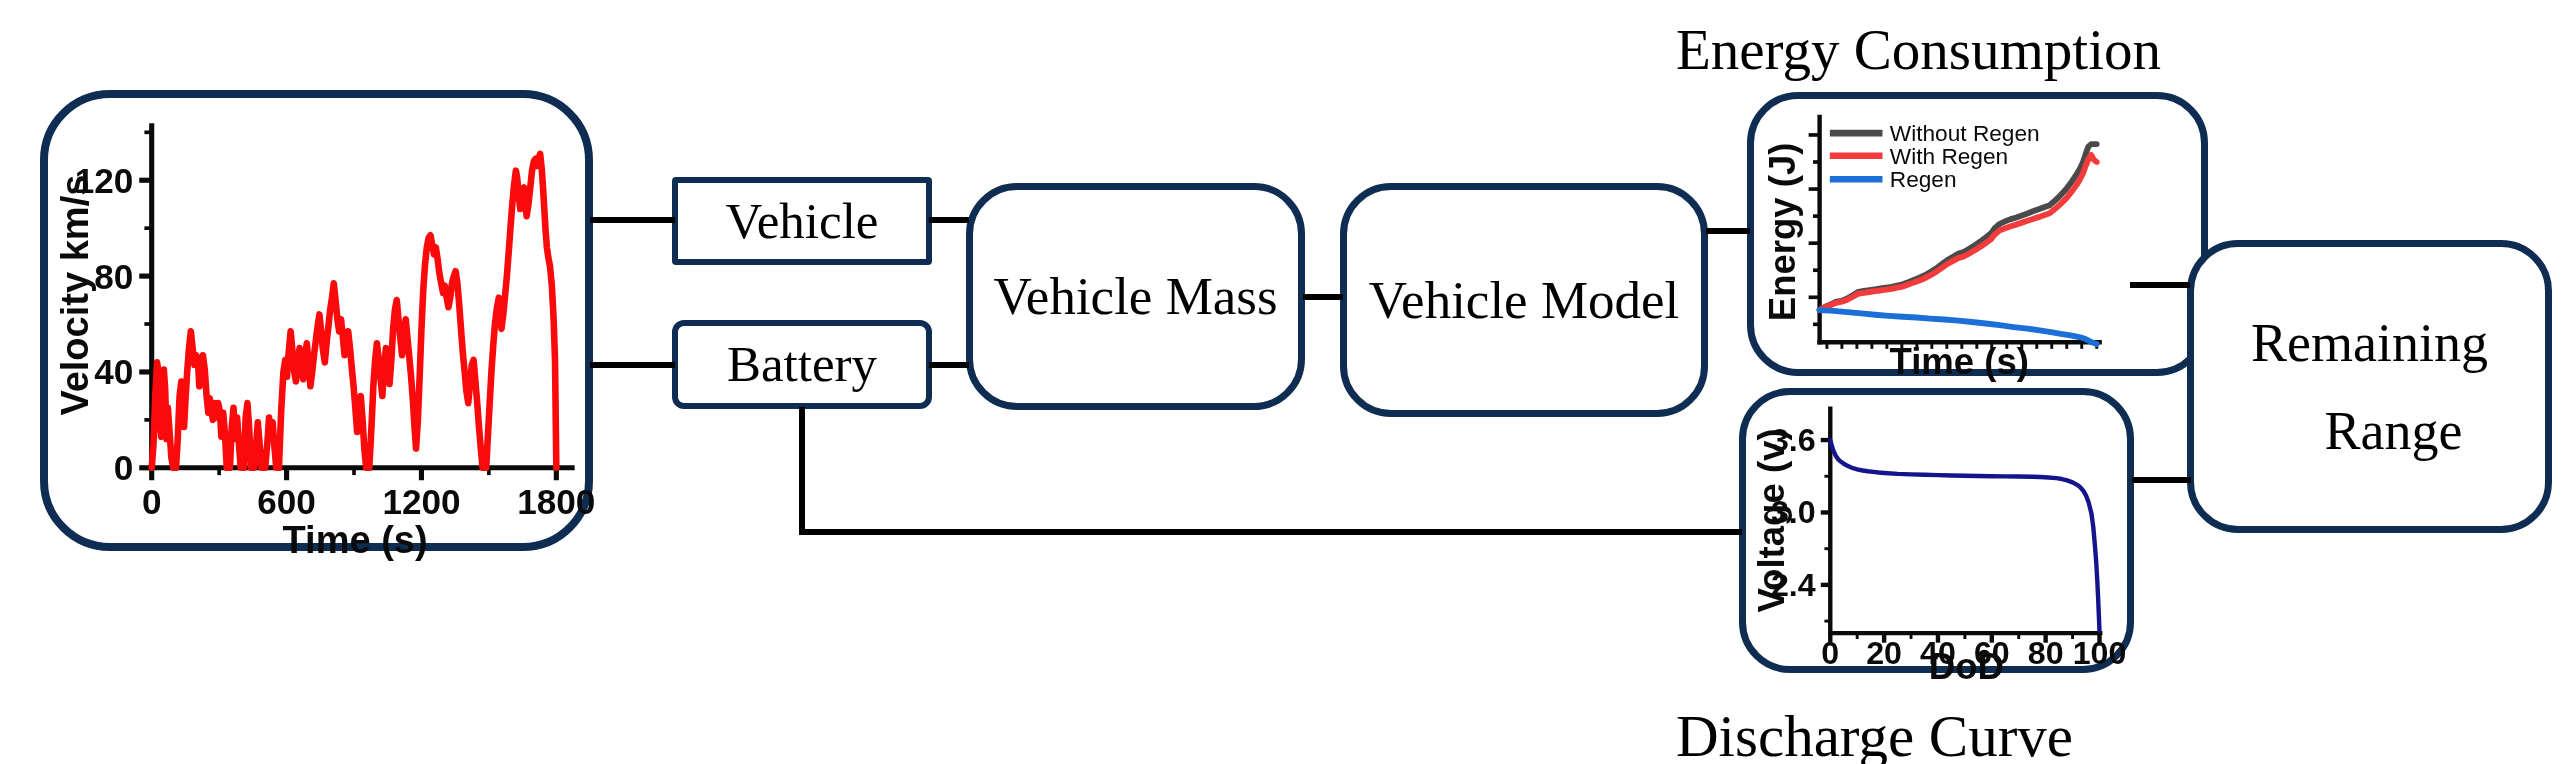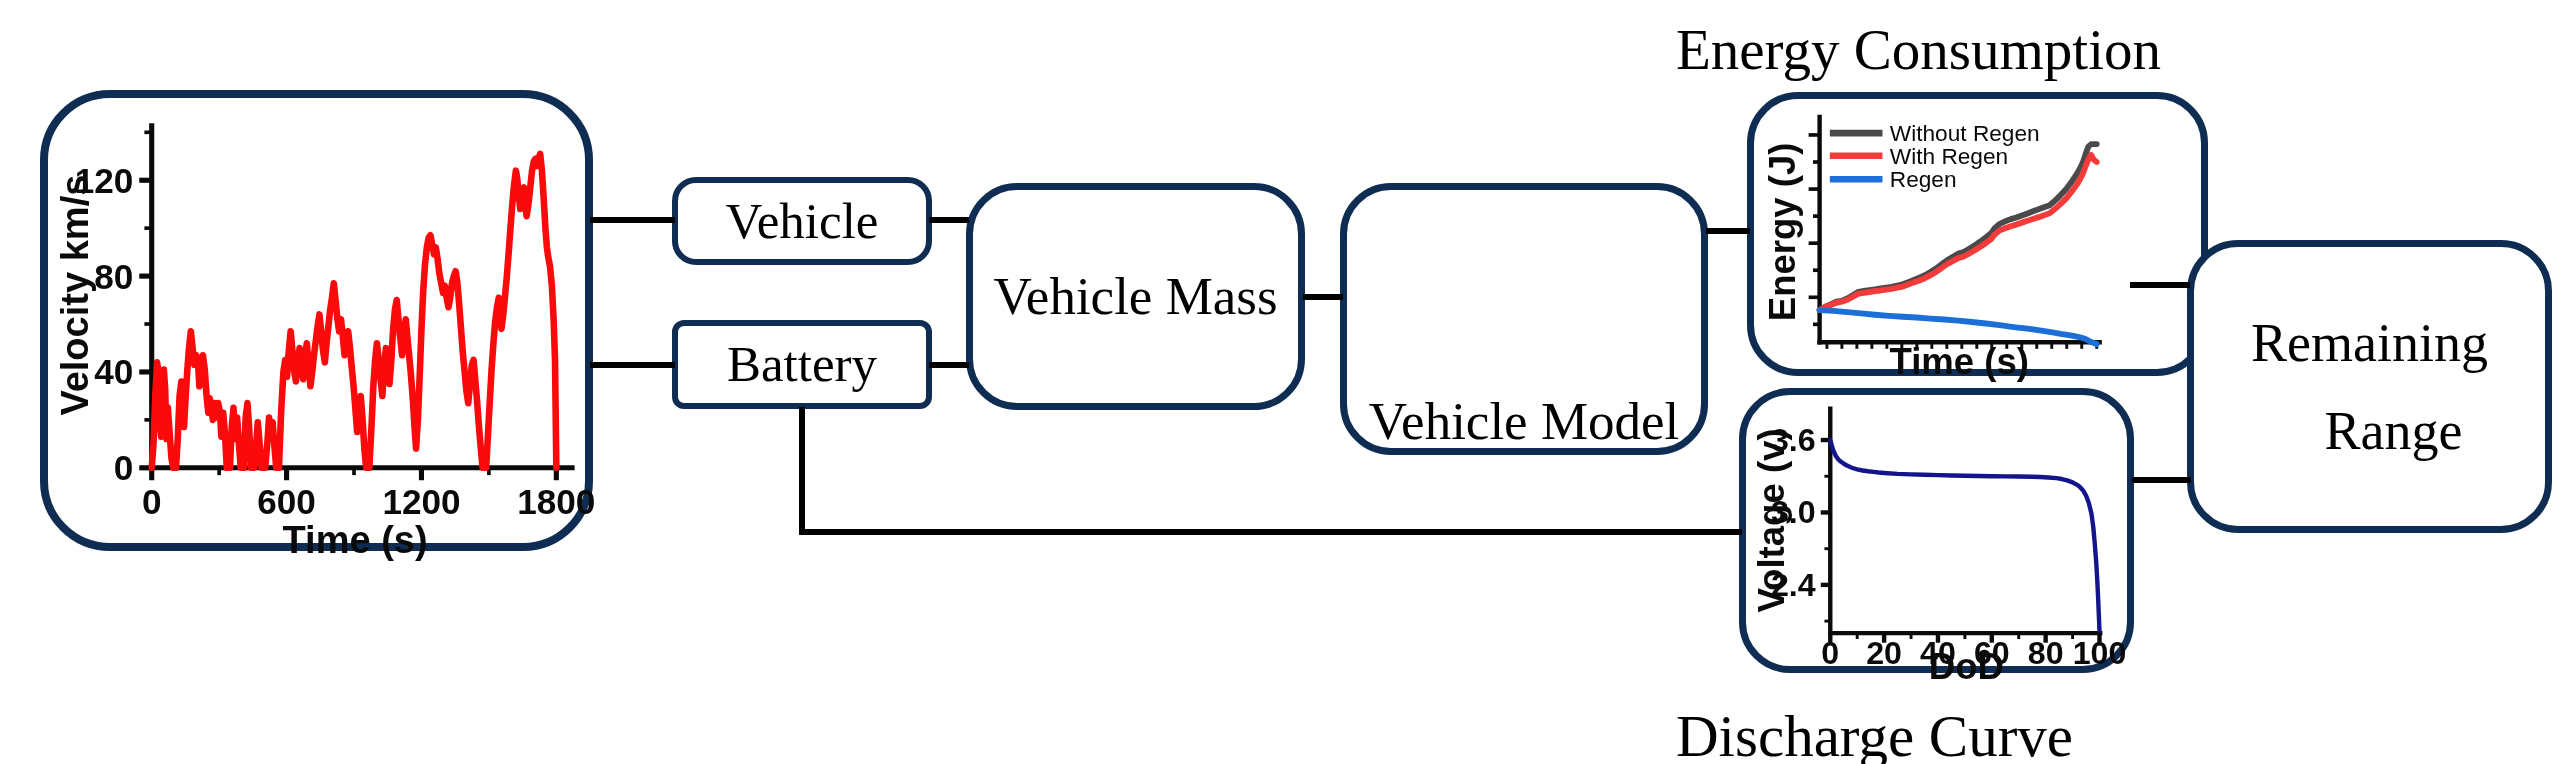--- a/index.html
+++ b/index.html
@@ -48,33 +48,33 @@
         <line x1="107" y1="423.5" x2="117" y2="423.5" stroke="#0a0a0a" stroke-width="5"></line>
         <line x1="107" y1="292.5" x2="117" y2="292.5" stroke="#0a0a0a" stroke-width="5"></line>
         <line x1="107" y1="161.5" x2="117" y2="161.5" stroke="#0a0a0a" stroke-width="5"></line>
         <line x1="107" y1="30.5" x2="117" y2="30.5" stroke="#0a0a0a" stroke-width="5"></line>
         <text x="395" y="605" text-anchor="middle" font-size="52" font-weight="bold" fill="#0a0a0a">Time (s)</text>
         <text x="30" y="253" text-anchor="middle" font-size="52" font-weight="bold" fill="#0a0a0a" transform="rotate(-90 30 253)">Velocity km/s</text>
         <polyline points="117.0,489.0 119.5,456.3 121.9,390.8 124.4,344.9 126.2,358.0 128.1,423.5 129.9,446.4 131.7,390.8 133.6,354.7 135.4,380.9 137.3,449.7 139.1,407.1 141.6,443.1 144.0,475.9 146.5,489.0 150.2,489.0 152.6,449.7 155.1,390.8 157.6,371.1 159.4,407.1 161.2,433.3 163.1,397.3 165.5,358.0 168.0,325.3 170.5,302.3 172.9,325.3 175.4,348.2 177.8,335.1 180.3,344.9 182.1,377.6 184.6,354.7 187.0,335.1 189.5,354.7 192.0,390.8 194.4,413.7 196.3,394.0 198.7,410.4 200.6,423.5 203.0,400.6 205.5,420.2 207.9,400.6 210.4,413.7 212.2,446.4 214.7,413.7 217.2,443.1 219.6,489.0 223.9,489.0 226.4,433.3 228.8,407.1 231.3,449.7 233.7,420.2 236.2,456.3 238.7,489.0 243.0,489.0 245.4,420.2 247.9,400.6 250.3,436.6 252.8,489.0 257.1,489.0 259.6,459.5 262.0,426.8 264.5,456.3 266.9,489.0 272.1,489.0 275.2,453.0 277.4,420.2 279.8,443.1 282.3,426.8 284.7,459.5 287.2,489.0 290.9,489.0 294.0,410.4 297.0,358.0 299.5,341.6 301.9,364.6 304.4,328.5 306.9,302.3 309.3,328.5 311.8,358.0 314.2,371.1 316.7,341.6 319.2,325.3 321.6,348.2 324.1,367.8 326.5,338.4 329.0,318.7 331.4,348.2 333.9,377.6 336.4,358.0 338.8,335.1 341.3,315.4 343.7,295.8 346.2,279.4 348.6,302.3 351.1,328.5 353.6,344.9 356.0,318.7 358.5,295.8 360.9,272.9 363.4,256.5 365.9,236.8 368.3,259.8 370.8,285.9 373.2,302.3 375.7,285.9 378.1,308.9 380.6,335.1 383.1,318.7 385.5,302.3 388.0,325.3 390.4,351.4 392.9,377.6 395.3,407.1 397.8,439.9 400.3,407.1 402.7,390.8 405.2,423.5 407.6,462.8 410.1,489.0 414.4,489.0 417.5,430.1 419.9,377.6 422.4,341.6 424.8,318.7 427.3,341.6 429.8,367.8 432.2,390.8 434.7,351.4 437.1,325.3 439.6,348.2 442.0,374.4 444.5,341.6 447.0,299.1 449.4,272.9 451.9,259.8 454.3,285.9 456.8,312.1 459.2,335.1 461.7,305.6 464.2,285.9 466.6,312.1 469.1,338.4 471.5,364.6 474.0,397.3 476.4,436.6 478.3,462.8 480.8,423.5 483.2,364.6 485.7,299.1 488.1,246.7 490.6,210.6 493.0,187.7 495.5,174.6 498.0,171.3 500.4,184.4 502.9,197.5 505.3,187.7 507.8,204.1 510.2,223.7 512.7,236.8 515.2,249.9 517.6,240.1 520.1,256.5 522.5,269.6 525.0,256.5 527.4,236.8 529.9,227.0 532.4,220.4 534.8,236.8 537.3,266.3 539.7,299.1 542.2,331.8 544.7,358.0 547.1,384.2 549.6,400.6 552.0,374.4 554.5,348.2 556.9,341.6 559.4,371.1 561.9,400.6 564.3,433.3 566.8,462.8 569.2,489.0 574.1,489.0 576.6,443.1 579.1,397.3 581.5,354.7 584.0,318.7 586.4,289.2 588.9,269.6 591.4,256.5 593.2,276.1 595.0,299.1 597.5,279.4 600.0,253.2 602.4,227.0 604.9,194.3 607.3,161.5 609.8,128.8 612.2,102.6 614.7,82.9 616.5,92.7 618.4,115.6 620.8,135.3 623.3,118.9 625.8,105.8 627.6,128.8 629.4,145.1 631.9,128.8 634.4,105.8 636.8,82.9 639.3,69.8 641.7,66.5 643.6,76.4 645.4,66.5 647.9,60.0 650.3,82.9 652.8,122.2 655.3,164.8 657.1,187.7 658.9,200.8 661.4,213.9 663.9,240.1 666.3,285.9 668.2,341.6 670.0,489.0" fill="none" stroke="#fa0a0a" stroke-width="9" stroke-linejoin="round" stroke-linecap="round"></polyline>
       </svg>
   </div>
 
-  <div class="box" style="left:672px;top:177px;width:260px;height:88px;border-radius:24px;border-width:6.6px;">
+  <div class="box" style="left:672px;top:177px;width:260px;height:88px;border-radius:4px;border-width:6.6px;">
     <span class="lbl" style="font-size:51px;">Vehicle</span>
   </div>
 
   <div class="box" style="left:672px;top:320px;width:260px;height:89px;border-radius:12px;border-width:6.6px;">
     <span class="lbl" style="font-size:51px;">Battery</span>
   </div>
 
   <div class="box" style="left:966px;top:183px;width:339px;height:227px;border-radius:51px;">
     <span class="lbl" style="font-size:53px;">Vehicle Mass</span>
   </div>
 
-  <div class="box" style="left:1340px;top:183px;width:368px;height:272px;border-radius:51px;justify-content:flex-end;">
+  <div class="box" style="left:1340px;top:183px;width:368px;height:234px;border-radius:51px;">
     <span class="lbl" style="font-size:53px;">Vehicle Model</span>
   </div>
 
   <div class="caption" style="left:1676px;top:20.5px;width:534px;font-size:57px;">Energy Consumption</div>
   <div class="box" style="left:1747px;top:92px;width:461px;height:284px;border-radius:51px;text-decoration:underline;">
     <svg id="chart-energy" width="362" height="272" viewBox="0 0 495 372" style="left:9.5px;top:10.2px;">
         <line x1="76" y1="8" x2="76" y2="322" stroke="#0a0a0a" stroke-width="6"></line>
         <line x1="73" y1="319" x2="462" y2="319" stroke="#0a0a0a" stroke-width="6"></line>
         <line x1="86" y1="319" x2="86" y2="328" stroke="#0a0a0a" stroke-width="4"></line>
         <line x1="106.5" y1="319" x2="106.5" y2="328" stroke="#0a0a0a" stroke-width="4"></line>

